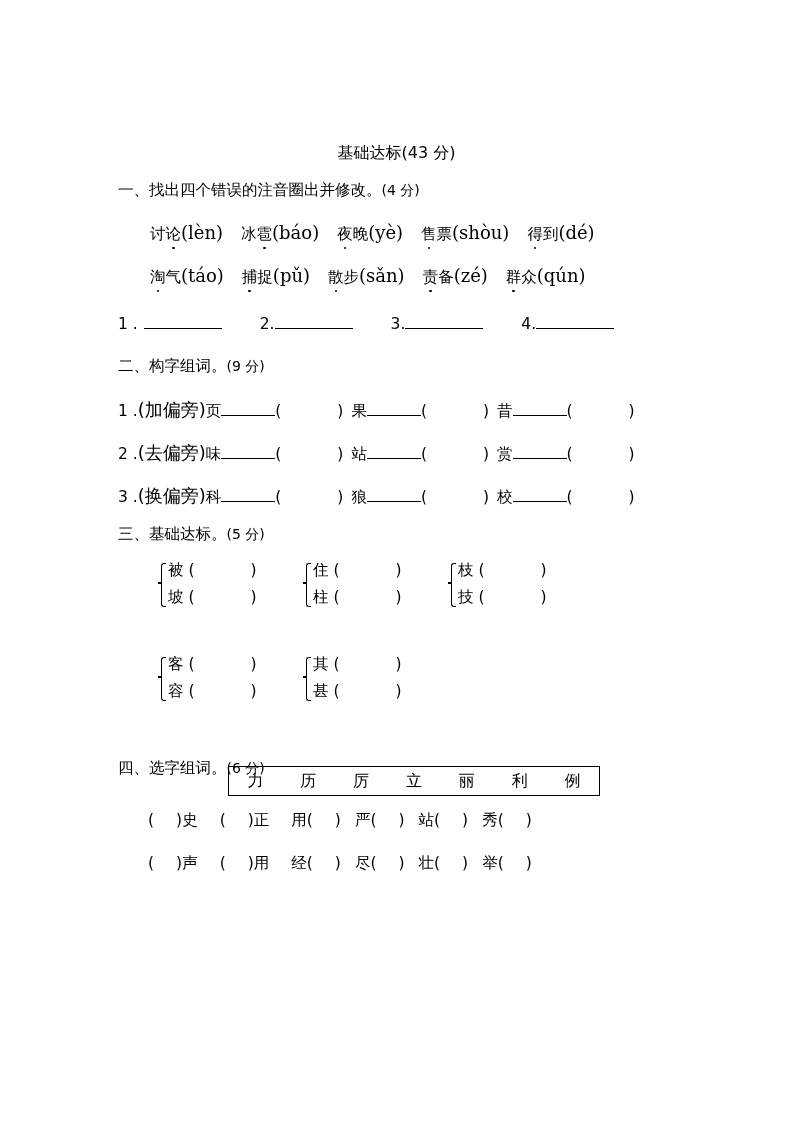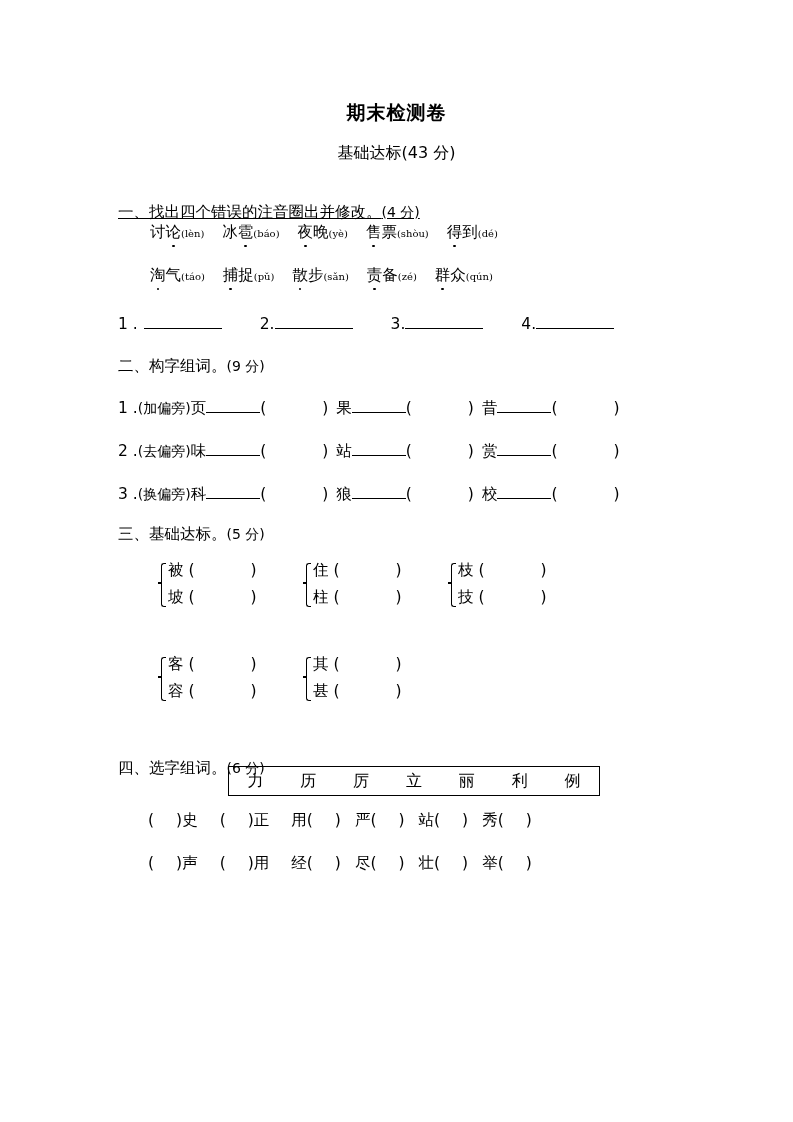--- a/index.html
+++ b/index.html
@@ -82,21 +82,21 @@
     left: 50%;
     bottom: -4px;
     width: 2.5px;
     height: 2.5px;
     margin-left: -1.25px;
     border-radius: 50%;
     background: #000;
   }
   .pyitem .py {
     font-family: "DejaVu Serif", "Liberation Serif", serif;
-    font-size: 10px;
+    font-size: 18px;
   }
 
   
   .blankline {
     display: inline-block;
     border-bottom: 1.3px solid #000;
     height: 0.85em;
     vertical-align: baseline;
   }
   .ans-num {
@@ -108,21 +108,21 @@
   .s2row {
     position: absolute;
     left: 118px;
     font-size: 15.5px;
     white-space: nowrap;
   }
   .s2lead {
     display: inline-block;
   }
   .s2small {
-    font-size: 14px;
+    font-size: 18px;
   }
   .s2cell {
     display: inline-block;
   }
   .s2gap {
     display: inline-block;
     width: 56px;
   }
 
   
@@ -200,24 +200,23 @@
     display: inline-block;
     margin-right: 14px;
   }
   .gap-sm { display:inline-block; width: 22px; }
 </style>
 </head>
 <body>
 
 <div class="page">
 
-  <div class="doc-title">期末检测卷</div>
   <div class="doc-subtitle">基础达标(43 分)</div>
 
-  <div class="sec-heading" style="top:202px;text-decoration:underline;">
+  <div class="sec-heading" style="top:180px;">
     <span>一、找出四个错误的注音圈出并修改。</span><span class="pts">(4 分)</span>
   </div>
 
   <div class="pyline" id="py-row-0" style="top:222px;"><span class="pyitem"><span>讨</span><span class="dotted">论</span><span class="py">(lèn)</span></span><span class="pyitem"><span>冰</span><span class="dotted">雹</span><span class="py">(báo)</span></span><span class="pyitem"><span class="dotted">夜</span><span>晚</span><span class="py">(yè)</span></span><span class="pyitem"><span class="dotted">售</span><span>票</span><span class="py">(shòu)</span></span><span class="pyitem"><span class="dotted">得</span><span>到</span><span class="py">(dé)</span></span></div>
   <div class="pyline" id="py-row-1" style="top:265px;"><span class="pyitem"><span class="dotted">淘</span><span>气</span><span class="py">(táo)</span></span><span class="pyitem"><span class="dotted">捕</span><span>捉</span><span class="py">(pǔ)</span></span><span class="pyitem"><span class="dotted">散</span><span>步</span><span class="py">(sǎn)</span></span><span class="pyitem"><span class="dotted">责</span><span>备</span><span class="py">(zé)</span></span><span class="pyitem"><span class="dotted">群</span><span>众</span><span class="py">(qún)</span></span></div>
 
   <div class="row" id="s1-blanks" style="top:315px; left:118px;"><span style="display: inline-block; margin-right: 38px;"><span class="ans-num">1 .</span><span class="blankline" style="width: 78px; margin-left: 6px;"></span></span><span style="display: inline-block; margin-right: 38px;"><span class="ans-num">2.</span><span class="blankline" style="width: 78px; margin-left: 0px;"></span></span><span style="display: inline-block; margin-right: 38px;"><span class="ans-num">3.</span><span class="blankline" style="width: 78px; margin-left: 0px;"></span></span><span style="display: inline-block; margin-right: 38px;"><span class="ans-num">4.</span><span class="blankline" style="width: 78px; margin-left: 0px;"></span></span></div>
 
   <div class="sec-heading" style="top:356px;">
     <span>二、构字组词。</span><span class="pts">(9 分)</span>

